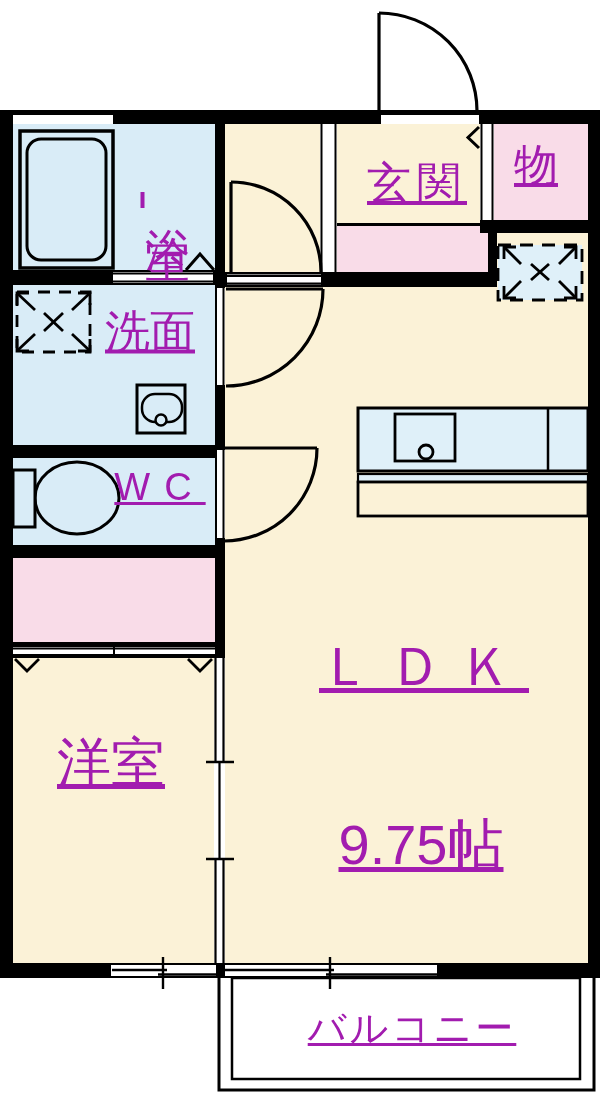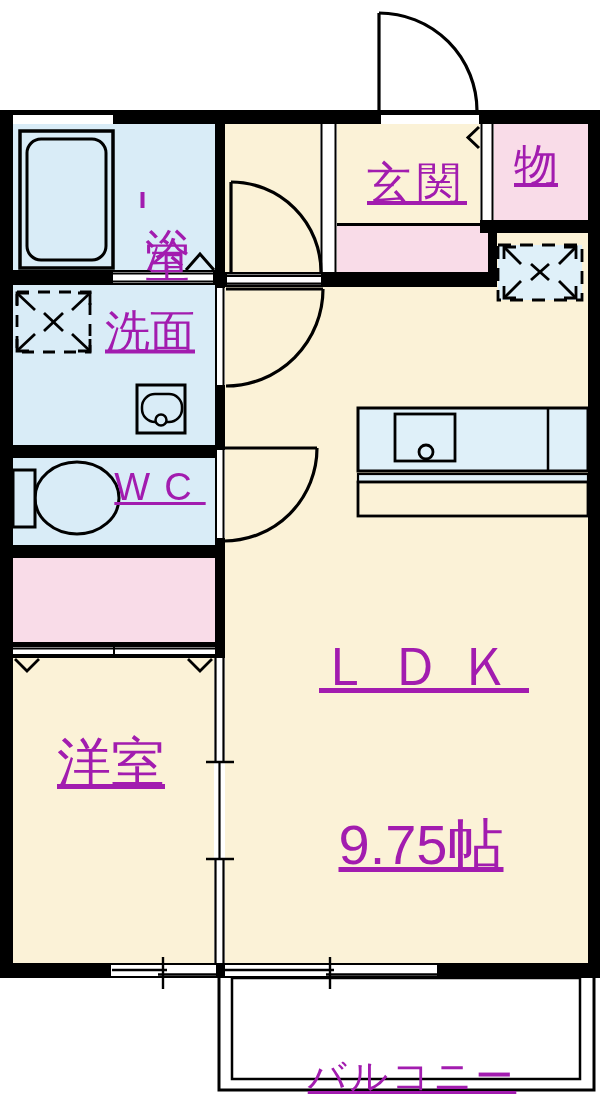--- a/index.html
+++ b/index.html
@@ -11,21 +11,21 @@
   .lbl-bath{left:168px;top:200px;font-size:45px;writing-mode:vertical-rl;text-orientation:upright;letter-spacing:8px;}
   .lbl-wash{left:150px;top:331px;font-size:45px;}
   .lbl-wc{left:160px;top:487px;font-size:38px;letter-spacing:14px;}
   .lbl-cl{left:110px;top:606px;font-size:40px;letter-spacing:14px;}
   .lbl-western{left:111px;top:734px;font-size:54px;margin-top:28px;}
   .lbl-western-size{left:112px;top:869px;font-size:54px;}
   .lbl-entrance{left:417px;top:183px;font-size:44px;letter-spacing:6px;}
   .lbl-storage{left:536px;top:165px;font-size:44px;}
   .lbl-ldk{left:424px;top:666px;font-size:54px;letter-spacing:16px;}
   .lbl-ldk-size{left:421px;top:797px;font-size:56px;margin-top:48px;}
-  .lbl-balcony{left:412px;top:1028px;font-size:38px;letter-spacing:3px;margin-top:48px;}
+  .lbl-balcony{left:412px;top:1028px;font-size:38px;letter-spacing:3px;}
 </style>
 </head>
 <body>
 
 <div class="stage">
 
 <svg width="600" height="1104" viewBox="0 0 600 1104">
 
   <g>
     <rect x="13" y="124" width="202" height="148" fill="#d9ecf7"></rect>

